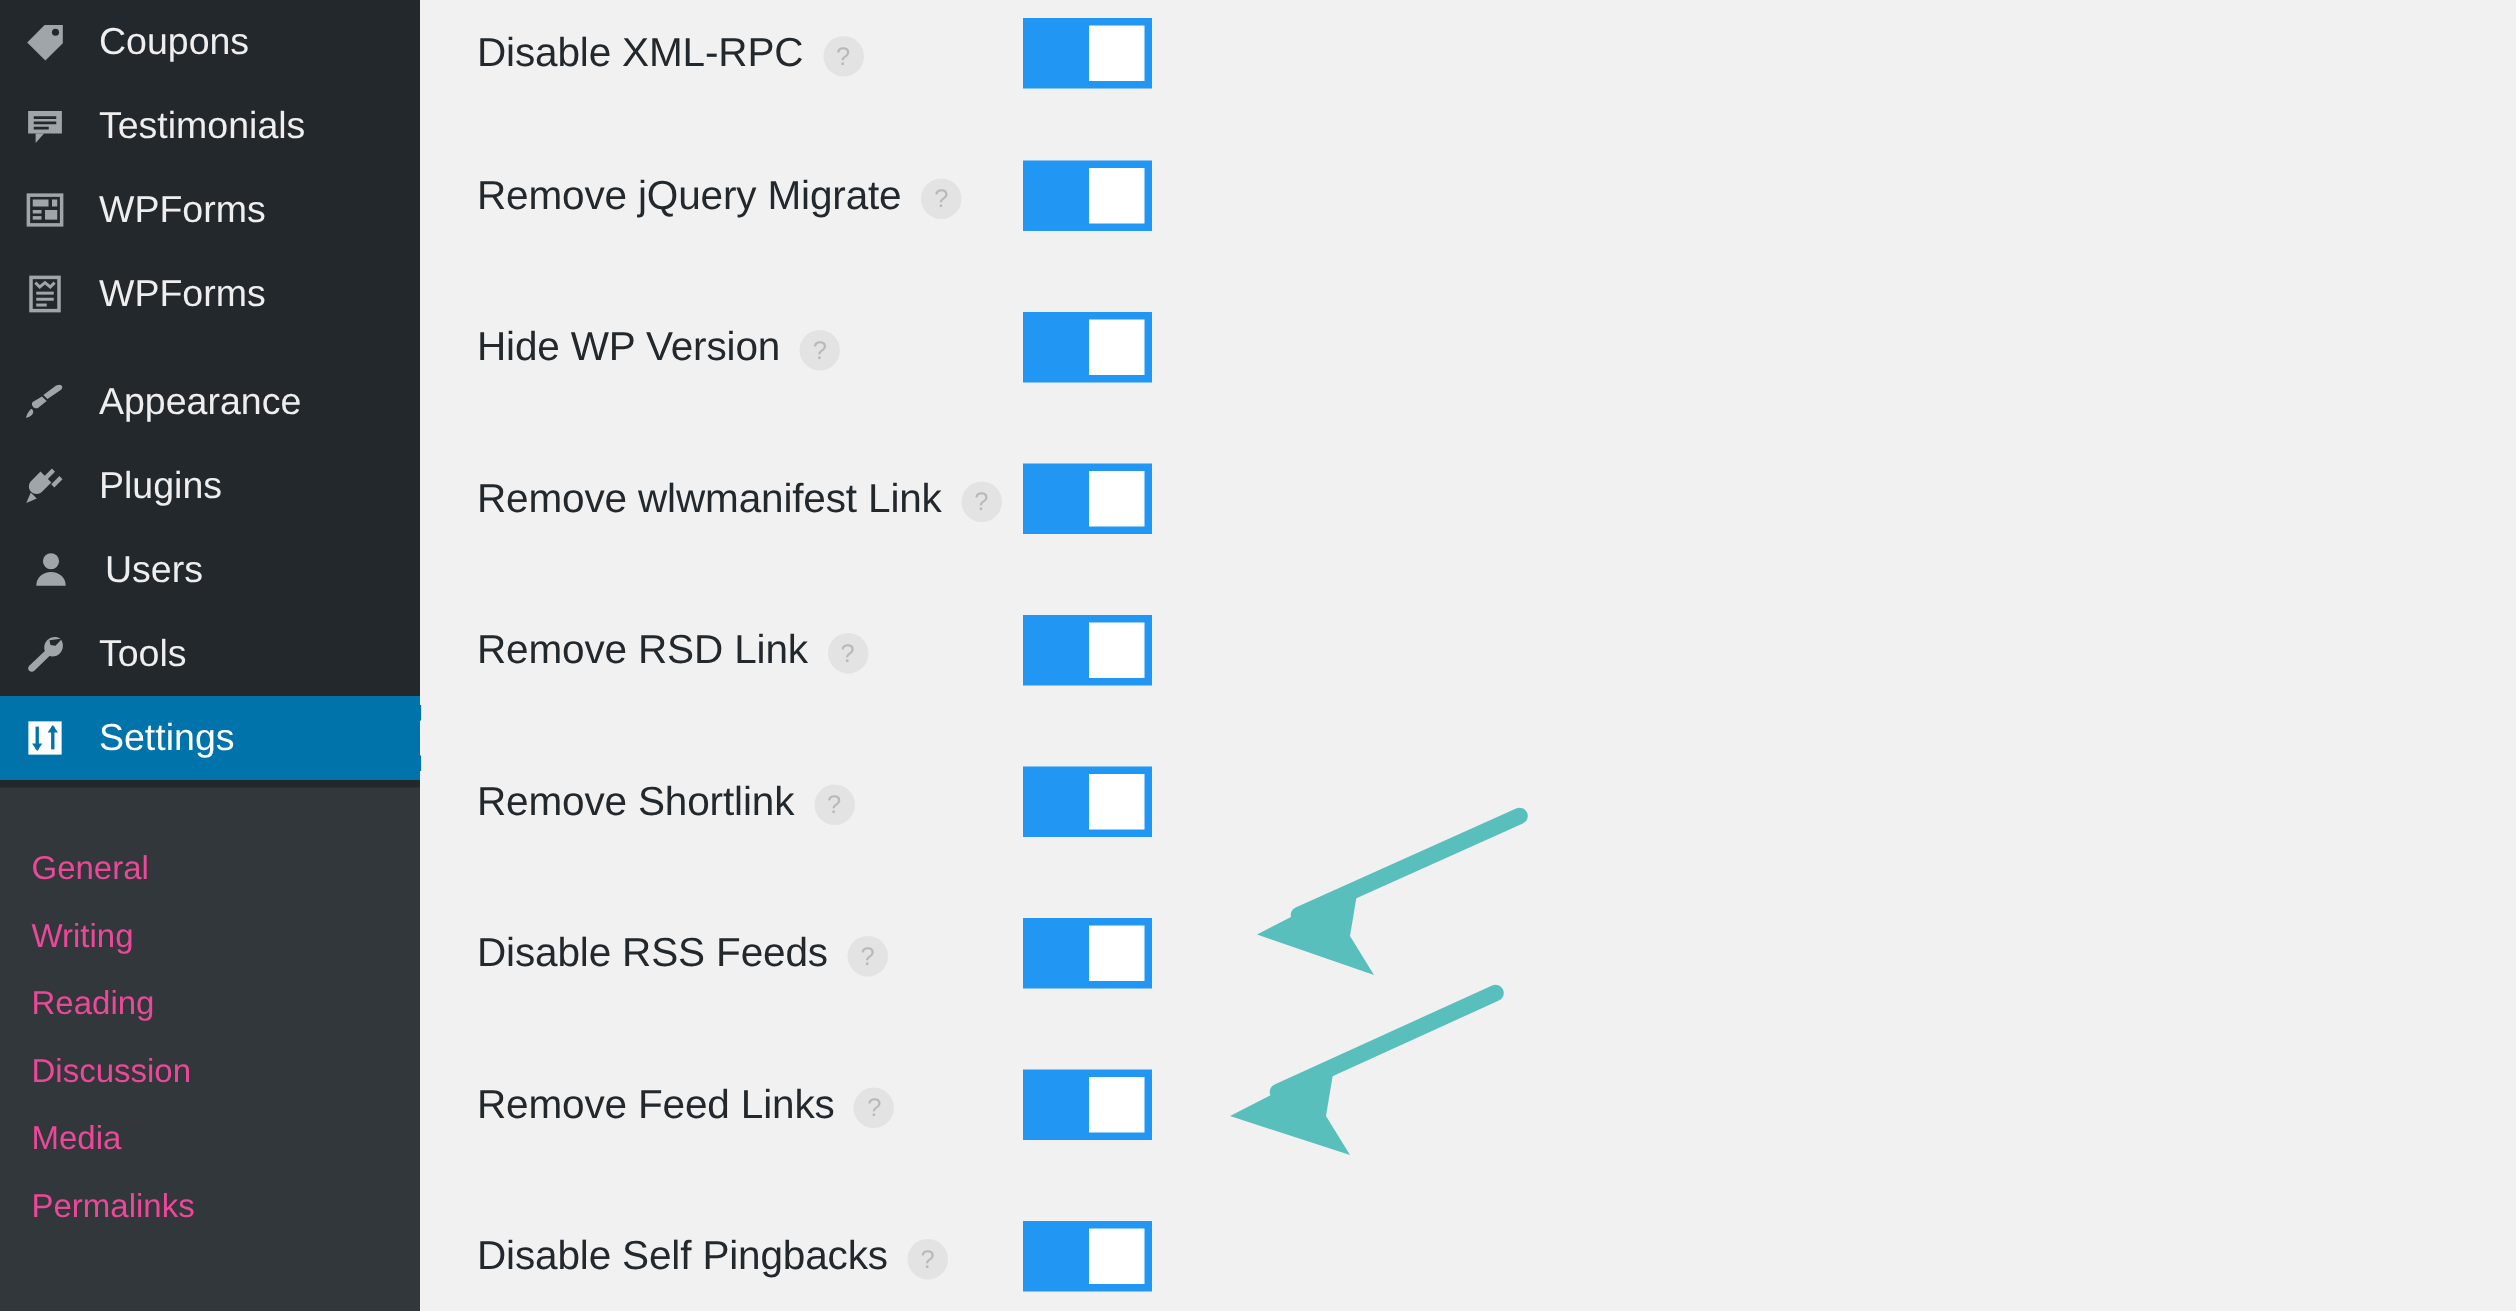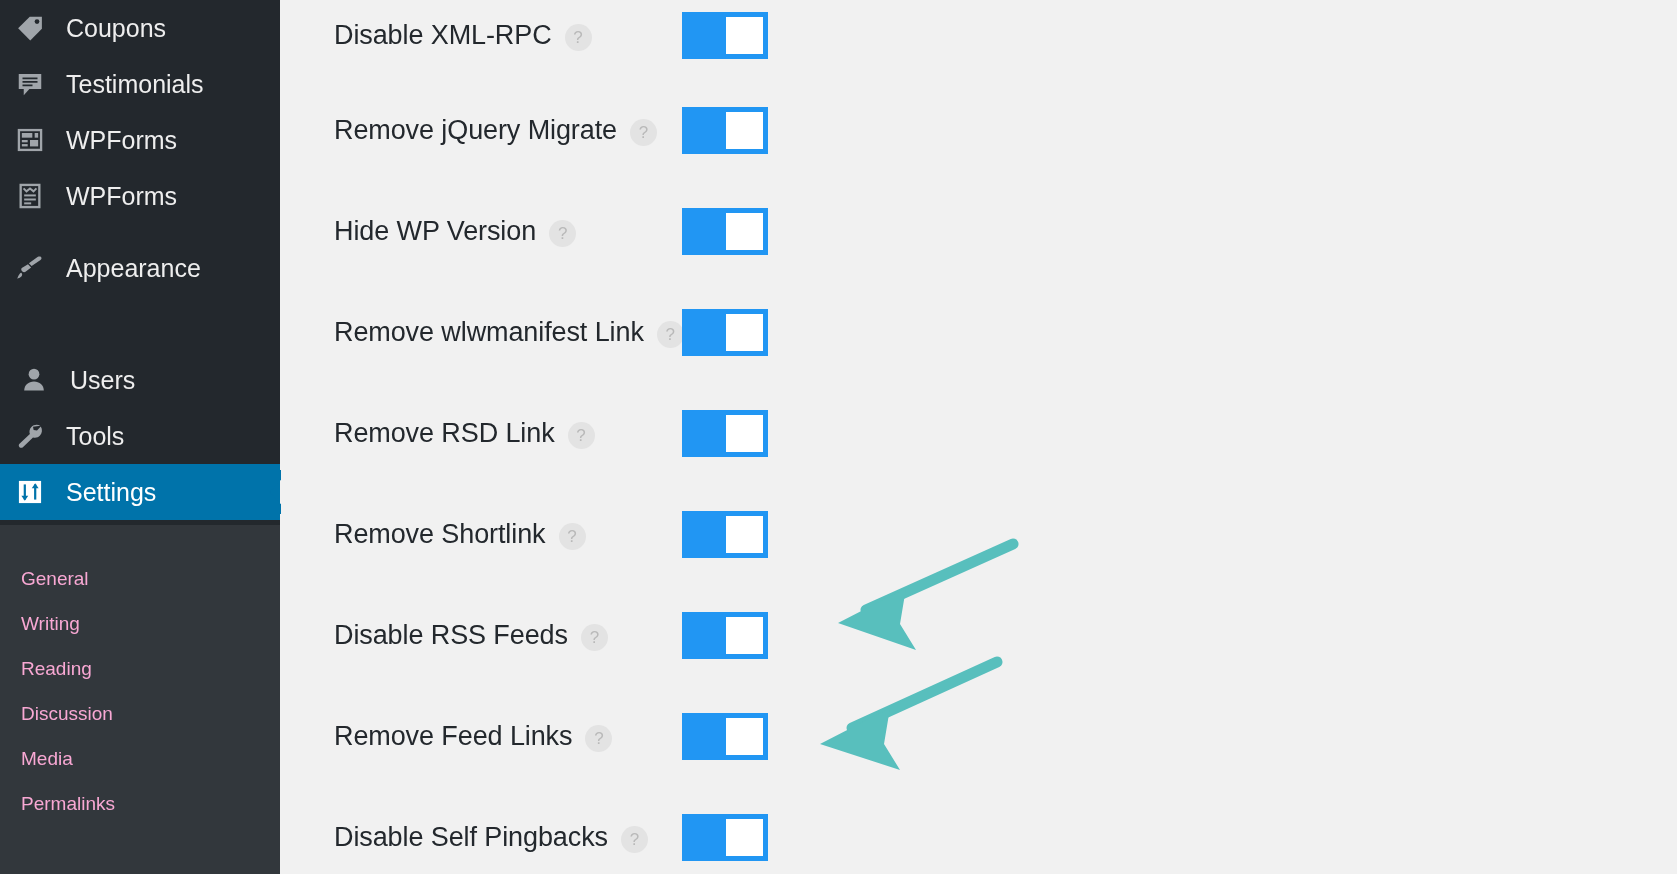--- a/index.html
+++ b/index.html
@@ -77,22 +77,22 @@
     height: 44px;
     background: #0073aa;
     clip-path: polygon(0 0, 100% 0, 100% 22%, 48% 50%, 100% 78%, 100% 100%, 0 100%);
   }
 
   .submenu-item {
     display: flex;
     align-items: center;
     height: 45px;
     padding-left: 21px;
-    color: #f9a8d4;
-    font-size: 19px;
+    color: #ec4899;
+    font-size: 22px;
     cursor: pointer;
     white-space: nowrap;
   }
 
   
   #main {
     position: absolute;
     left: 280px; top: 0;
     width: 1397px;
     height: 874px;
@@ -101,21 +101,21 @@
   .setting-row {
     position: absolute;
     left: 0;
     height: 95px;
     width: 100%;
     display: flex;
     align-items: center;
   }
   .setting-label-wrap {
     position: absolute;
-    left: 54px;
+    left: 38px;
     display: flex;
     align-items: center;
   }
   .setting-label {
     font-size: 27px;
     color: #23282d;
     font-weight: 400;
     letter-spacing: -0.1px;
     white-space: nowrap;
   }
@@ -222,20 +222,31 @@
       <span class="micon">
         <svg width="30" height="30" viewBox="0 0 24 24" fill="#a0a5aa">
           <path d="M20.8 3.2 C21.5 3.9 21.3 5 20.4 5.6 L13.3 10.4 L11.1 8.2 L17.2 3.7 C18.2 3 19.9 2.3 20.8 3.2 Z"></path>
           <path d="M10.4 9 L12.9 11.5 L8.4 15 C7.5 15.7 6.4 15.3 5.7 14.6 C5 13.9 4.7 12.8 5.4 12 Z"></path>
           <path d="M5.2 16 C5.9 16.7 6 17.8 5.1 18.8 C4.2 19.8 2.5 20.3 1.8 20.5 C2.1 19.7 2.6 18 3.4 17.1 C4.2 16.2 4.6 15.4 5.2 16 Z"></path>
         </svg>
       </span>
       <span class="mlabel">Appearance</span>
     </div>
 
+    <div class="menu-item" style="position:absolute; left:0; top:296px; width:280px;">
+      <span class="micon">
+        <svg width="30" height="30" viewBox="0 0 24 24" fill="#a0a5aa">
+          <path d="M9.6 4.3 L4.6 9.3 C3 10.9 3 13.5 4.6 15.1 C6.2 16.7 8.8 16.7 10.4 15.1 L15.4 10.1 Z"></path>
+          <rect x="13.2" y="2.6" width="2.3" height="6.2" transform="rotate(45 14.3 5.7)"></rect>
+          <rect x="17.2" y="6.6" width="2.3" height="6.2" transform="rotate(45 18.3 9.7)"></rect>
+          <path d="M4.4 15.4 L2 21 L7.6 18.6 Z"></path>
+        </svg>
+      </span>
+      <span class="mlabel">Plugins</span>
+    </div>
 
     <div class="menu-item" style="position:absolute; left:4px; top:352px; width:280px;">
       <span class="micon">
         <svg width="28" height="28" viewBox="0 0 24 24" fill="#a0a5aa">
           <circle cx="12" cy="7" r="4.6"></circle>
           <path d="M3.6 21 C3.6 16.3 7.3 13.2 12 13.2 C16.7 13.2 20.4 16.3 20.4 21 Z"></path>
         </svg>
       </span>
       <span class="mlabel">Users</span>
     </div>

